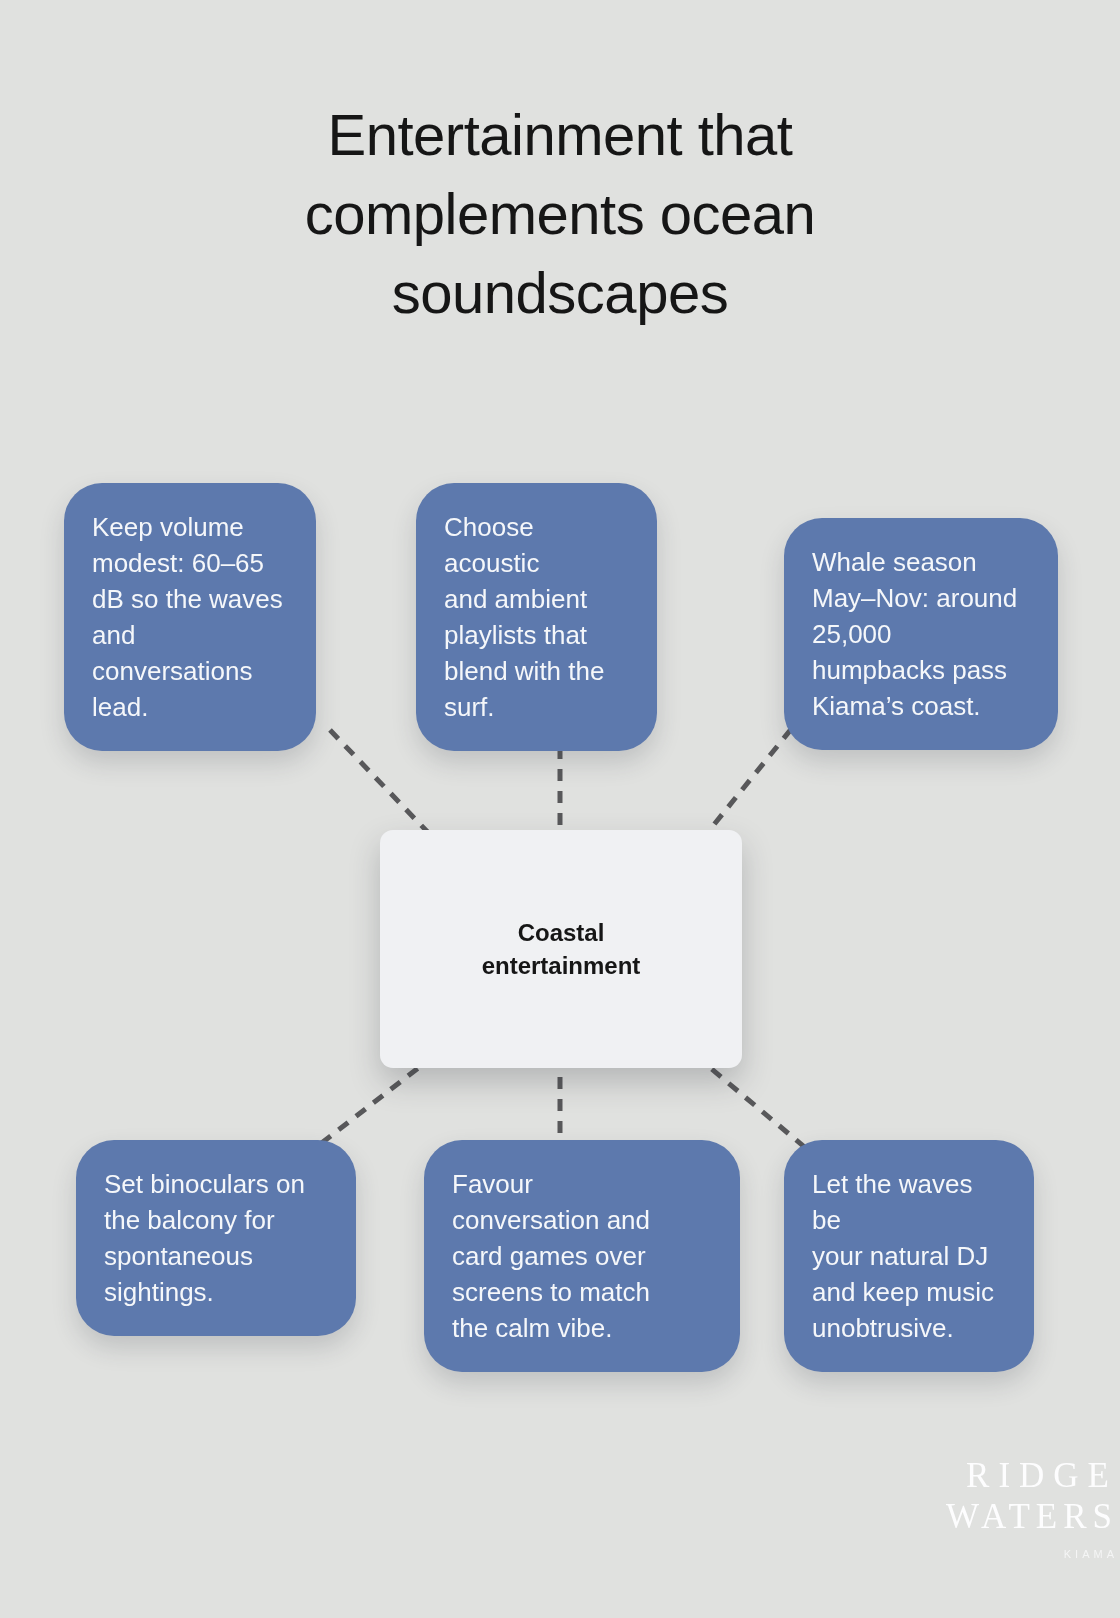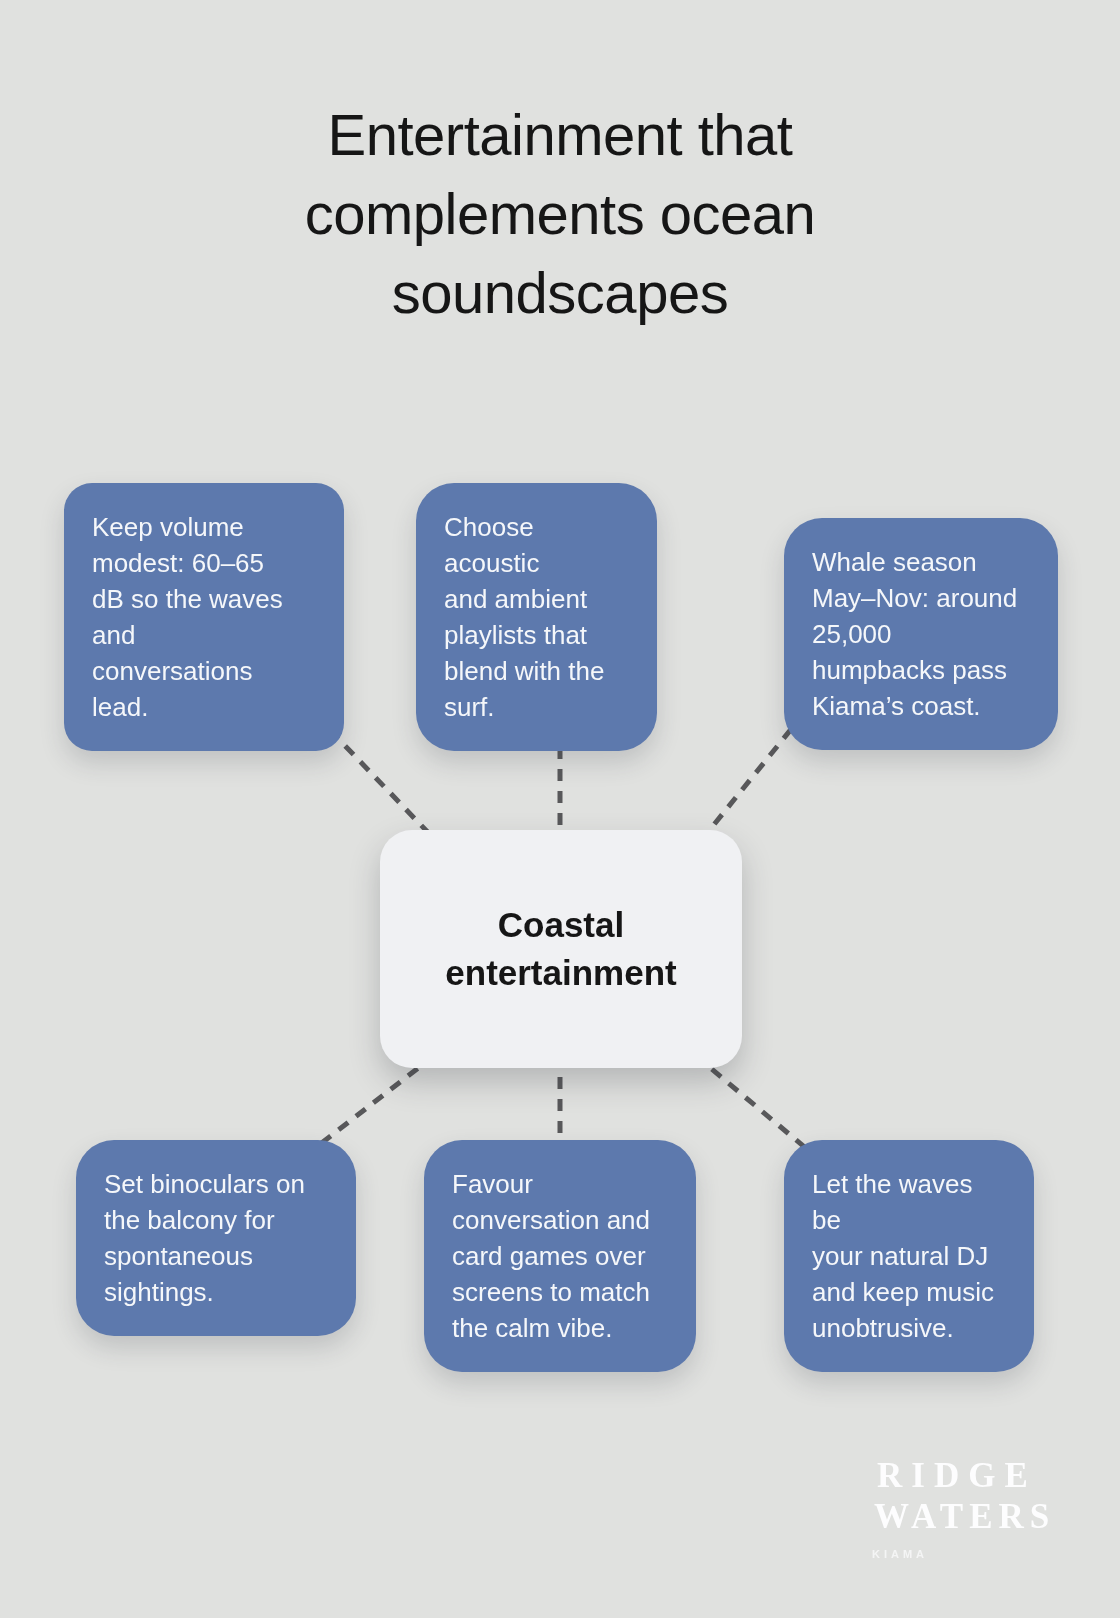--- a/index.html
+++ b/index.html
@@ -27,39 +27,38 @@
   .connectors{position:absolute;left:0;top:0;width:1120px;height:1618px;}
   .connectors line{
     stroke:var(--connector);stroke-width:5;stroke-dasharray:12 10;
   }
   .node{
     position:absolute;background:var(--node-fill);color:var(--node-text);
     border-radius:38px;padding:26px 28px;
     font-size:26px;line-height:36px;white-space:pre-line;
     box-shadow:0 12px 24px rgba(50,55,65,.18);
   }
-  .n1{left:64px;top:483px;width:280px;border-radius:28px;}
+  .n1{left:64px;top:483px;width:252px;}
   .n2{left:416px;top:483px;width:241px;}
   .n3{left:784px;top:483px;width:274px;margin-top:35px;}
   .n4{left:64px;top:1140px;width:280px;margin-left:12px;}
-  .n5{left:424px;top:1140px;width:272px;}
+  .n5{left:424px;top:1140px;width:316px;}
   .n6{left:784px;top:1140px;width:250px;}
   .center-node{
     position:absolute;left:380px;top:830px;width:362px;height:238px;
-    background:var(--center-fill);border-radius:32px;
+    background:var(--center-fill);border-radius:13px;
     display:flex;align-items:center;justify-content:center;
-    text-align:center;font-size:35px;font-weight:700;line-height:1.38;
+    text-align:center;font-size:24px;font-weight:700;line-height:1.38;
     color:var(--center-text);white-space:pre-line;
     box-shadow:0 14px 30px rgba(50,55,65,.25);
   }
   .logo{
-    position:absolute;left:868px;top:1458px;width:250px;text-align:left;
+    position:absolute;left:868px;top:1458px;width:250px;text-align:right;
     color:var(--logo-text);
     font-family:"Liberation Serif","DejaVu Serif",serif;
-    font-weight:bold;
   }
   .logo-line1{font-size:35px;letter-spacing:9px;line-height:1;margin-left:9px;}
   .logo-line2{font-size:35px;letter-spacing:6px;line-height:1;margin-top:6px;margin-left:6px;}
   .logo-line3{
     font-family:"Liberation Sans","DejaVu Sans",sans-serif;
     font-size:11px;letter-spacing:4px;margin-top:14px;margin-left:4px;opacity:.72;
   }
 </style>
 </head>
 <body>

